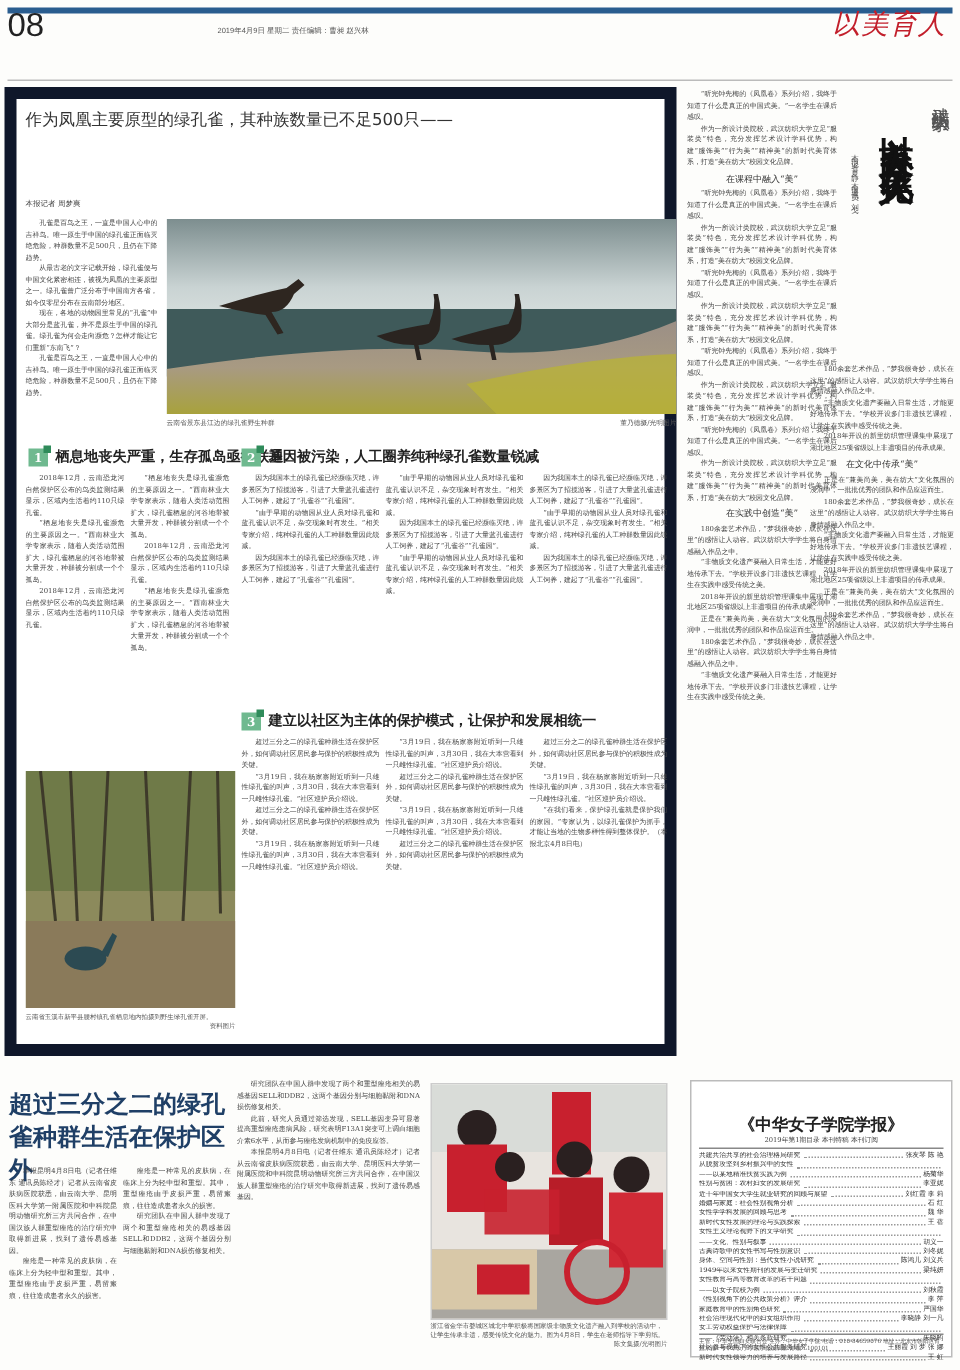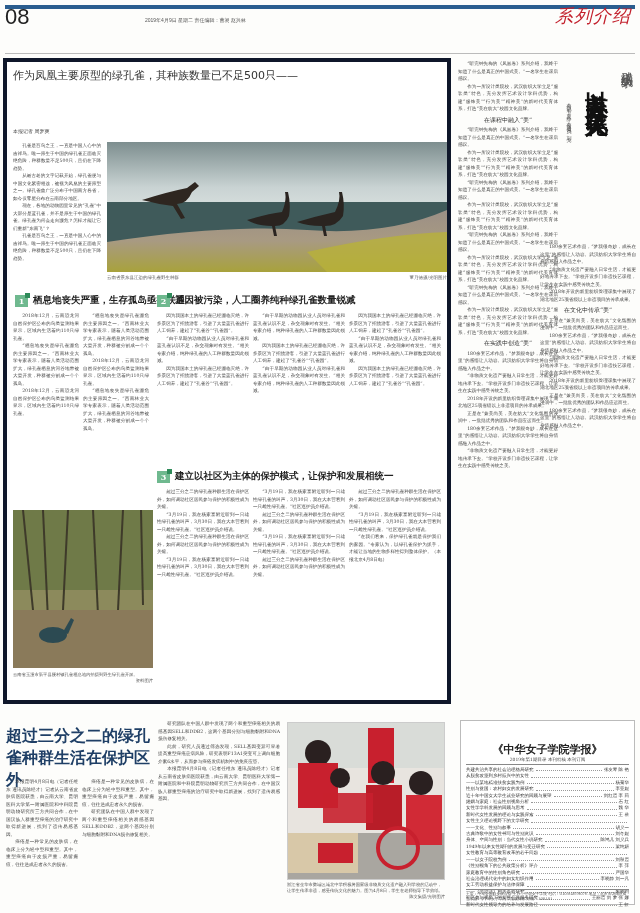--- a/index.html
+++ b/index.html
@@ -8,21 +8,21 @@
 
   .topbar { position: absolute; left: 5px; top: 5px; width: 630px; height: 4px; background: #2a5d8f; }
   .masthead { position: absolute; left: 5px; top: 0; width: 630px; height: 40px; }
   .page-num { position: absolute; left: 0; top: 4px; font-family: "Liberation Sans", sans-serif; font-size: 22px; color: #222; }
   .section-title { position: absolute; left: 38px; top: 0px; font-family: "DejaVu Serif", serif; font-weight: bold; font-size: 25px; color: #2a5d8f; letter-spacing: 1px; }
   .issue-info { position: absolute; left: 140px; top: 17px; font-family: "Liberation Sans", sans-serif; font-size: 5px; color: #555; }
   .paper-logo { position: absolute; right: 4px; top: 4px; font-family: "DejaVu Serif", serif; font-style: italic; font-size: 18px; color: #c21f2b; letter-spacing: 1px; }
   .head-rule { position: absolute; left: 5px; top: 53px; width: 630px; height: 1px; background: #bbb; }
 
   
-  .feature { position: absolute; left: 3px; top: 58px; width: 448px; height: 646px; border: 4px solid #0f172a; background: #fff; }
+  .feature { position: absolute; left: 3px; top: 58px; width: 448px; height: 646px; border: 8px solid #0f172a; background: #fff; }
   .kicker { position: absolute; left: 6px; top: 6px; font-family: "DejaVu Sans", sans-serif; font-size: 11px; color: #333; }
   .headline { position: absolute; left: 4px; top: 24px; font-family: "DejaVu Serif", serif; font-weight: bold; font-size: 31px; color: #111; letter-spacing: 1px; white-space: nowrap; }
   .byline { position: absolute; left: 6px; top: 66px; font-size: 5px; color: #444; }
 
   .col { font-size: 4.6px; line-height: 7.5px; color: #444; text-align: justify; overflow: hidden; }
   .col p { text-indent: 2em; }
 
   .intro-col { position: absolute; left: 6px; top: 80px; width: 88px; height: 148px; }
   .hero-photo { position: absolute; left: 100px; top: 80px; width: 340px; height: 130px; overflow: hidden; }
   .hero-caption { position: absolute; left: 100px; top: 213px; width: 340px; font-size: 4.5px; color: #555; }
@@ -61,21 +61,21 @@
   .toc-row .a { white-space: nowrap; }
   .toc-footer { position: absolute; left: 5px; bottom: 3px; right: 5px; font-size: 3.8px; line-height: 5px; color: #555; border-top: 1px solid #888; padding-top: 1px; }
 </style>
 </head>
 <body>
 
 <div class="topbar"></div>
 <div class="masthead">
   <span class="page-num">08</span>
   <span class="issue-info">2019年4月9日  星期二  责任编辑：曹昶  赵兴林</span>
-  <span class="paper-logo">系列介绍</span>
+  <span class="paper-logo">以美育人</span>
 </div>
 <div class="head-rule"></div>
 
 <div class="feature">
   <div class="kicker">作为凤凰主要原型的绿孔雀，其种族数量已不足500只——</div>
   <div class="byline">本报记者  周梦爽</div>
 
   <div class="col intro-col">
     <p>孔雀是百鸟之王，一直是中国人心中的吉祥鸟。唯一原生于中国的绿孔雀正面临灭绝危险，种群数量不足500只，且仍在下降趋势。</p>
     <p>从最古老的文字记载开始，绿孔雀便与中国文化紧密相连，被视为凤凰的主要原型之一。绿孔雀曾广泛分布于中国南方各省，如今仅零星分布在云南部分地区。</p>

